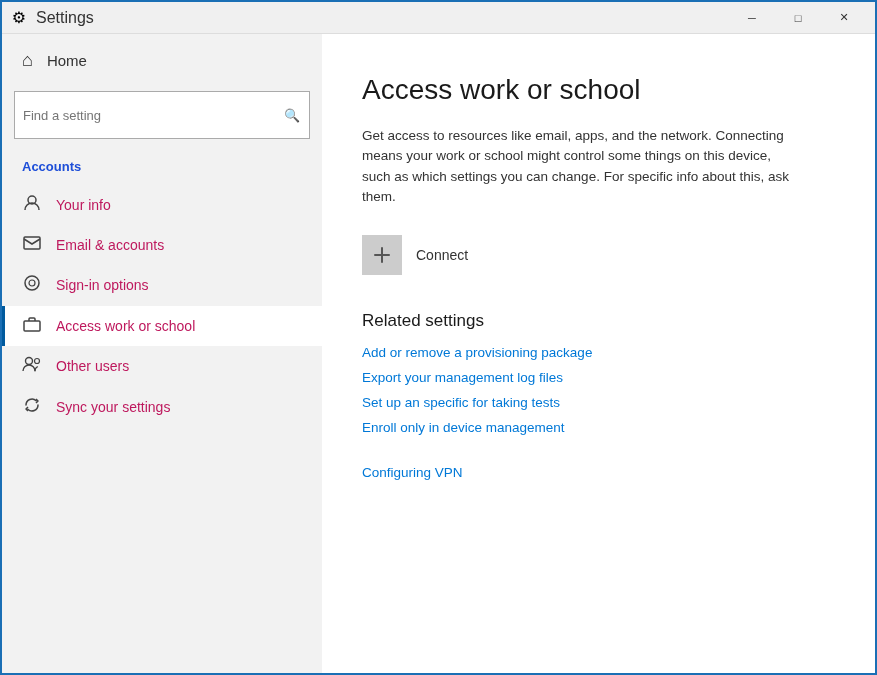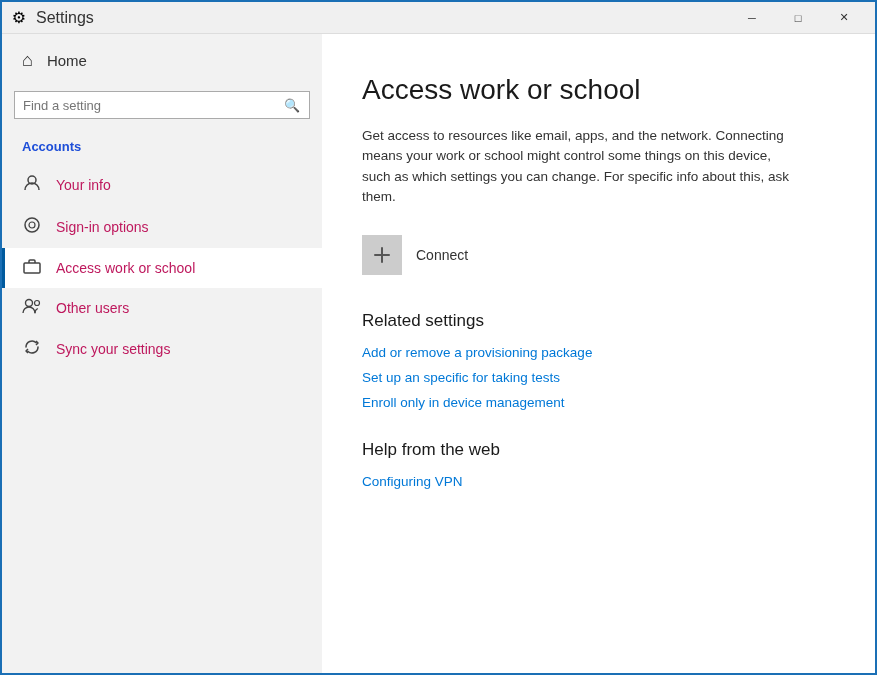--- a/index.html
+++ b/index.html
@@ -78,21 +78,21 @@
     .sidebar-home-label {
       font-size: 15px;
       color: #333;
     }
     .search-box {
       margin: 4px 12px 12px 12px;
       display: flex;
       align-items: center;
       background: #fff;
       border: 1px solid #aaa;
-      height: 28px;
+      height: 48px;
       padding: 0 8px;
     }
     .search-input {
       border: none;
       outline: none;
       flex: 1;
       font-size: 13px;
       background: transparent;
       color: #333;
     }
@@ -220,20 +220,29 @@
     <div class="sidebar-item">
       <span class="sidebar-item-icon">
         <svg width="18" height="18" viewBox="0 0 18 18" fill="none">
           <circle cx="9" cy="6" r="4" stroke="#444" stroke-width="1.5" fill="none"></circle>
           <path d="M2 16c0-3.866 3.134-7 7-7s7 3.134 7 7" stroke="#444" stroke-width="1.5" fill="none"></path>
         </svg>
       </span>
       <span>Your info</span>
     </div>
 
+    <div class="sidebar-item">
+      <span class="sidebar-item-icon">
+        <svg width="18" height="14" viewBox="0 0 18 14" fill="none">
+          <rect x="1" y="1" width="16" height="12" rx="1" stroke="#444" stroke-width="1.5" fill="none"></rect>
+          <path d="M1 3l8 5 8-5" stroke="#444" stroke-width="1.5" fill="none"></path>
+        </svg>
+      </span>
+      <span>Email &amp; accounts</span>
+    </div>
 
     <div class="sidebar-item">
       <span class="sidebar-item-icon">
         <svg width="18" height="18" viewBox="0 0 18 18" fill="none">
           <circle cx="9" cy="9" r="7" stroke="#444" stroke-width="1.5" fill="none"></circle>
           <circle cx="9" cy="9" r="3" stroke="#444" stroke-width="1.2" fill="none"></circle>
         </svg>
       </span>
       <span>Sign-in options</span>
     </div>
@@ -286,22 +295,22 @@
           <line x1="10" y1="3" x2="10" y2="17" stroke="#555" stroke-width="2" stroke-linecap="round"></line>
           <line x1="3" y1="10" x2="17" y2="10" stroke="#555" stroke-width="2" stroke-linecap="round"></line>
         </svg>
       </div>
       <span class="connect-btn-label">Connect</span>
     </div>
 
     <h2 class="section-heading">Related settings</h2>
 
     <a class="related-link">Add or remove a provisioning package</a>
+    <a class="related-link">Export your management log files</a>
     <a class="related-link">Set up an specific for taking tests</a>
     <a class="related-link">Enroll only in device management</a>
 
     <div class="help-section">
-      <h2 class="section-heading">Help from the web</h2>
       <a class="related-link">Configuring VPN</a>
     </div>
 
   </div>
 </div>
 
 </body></html>

